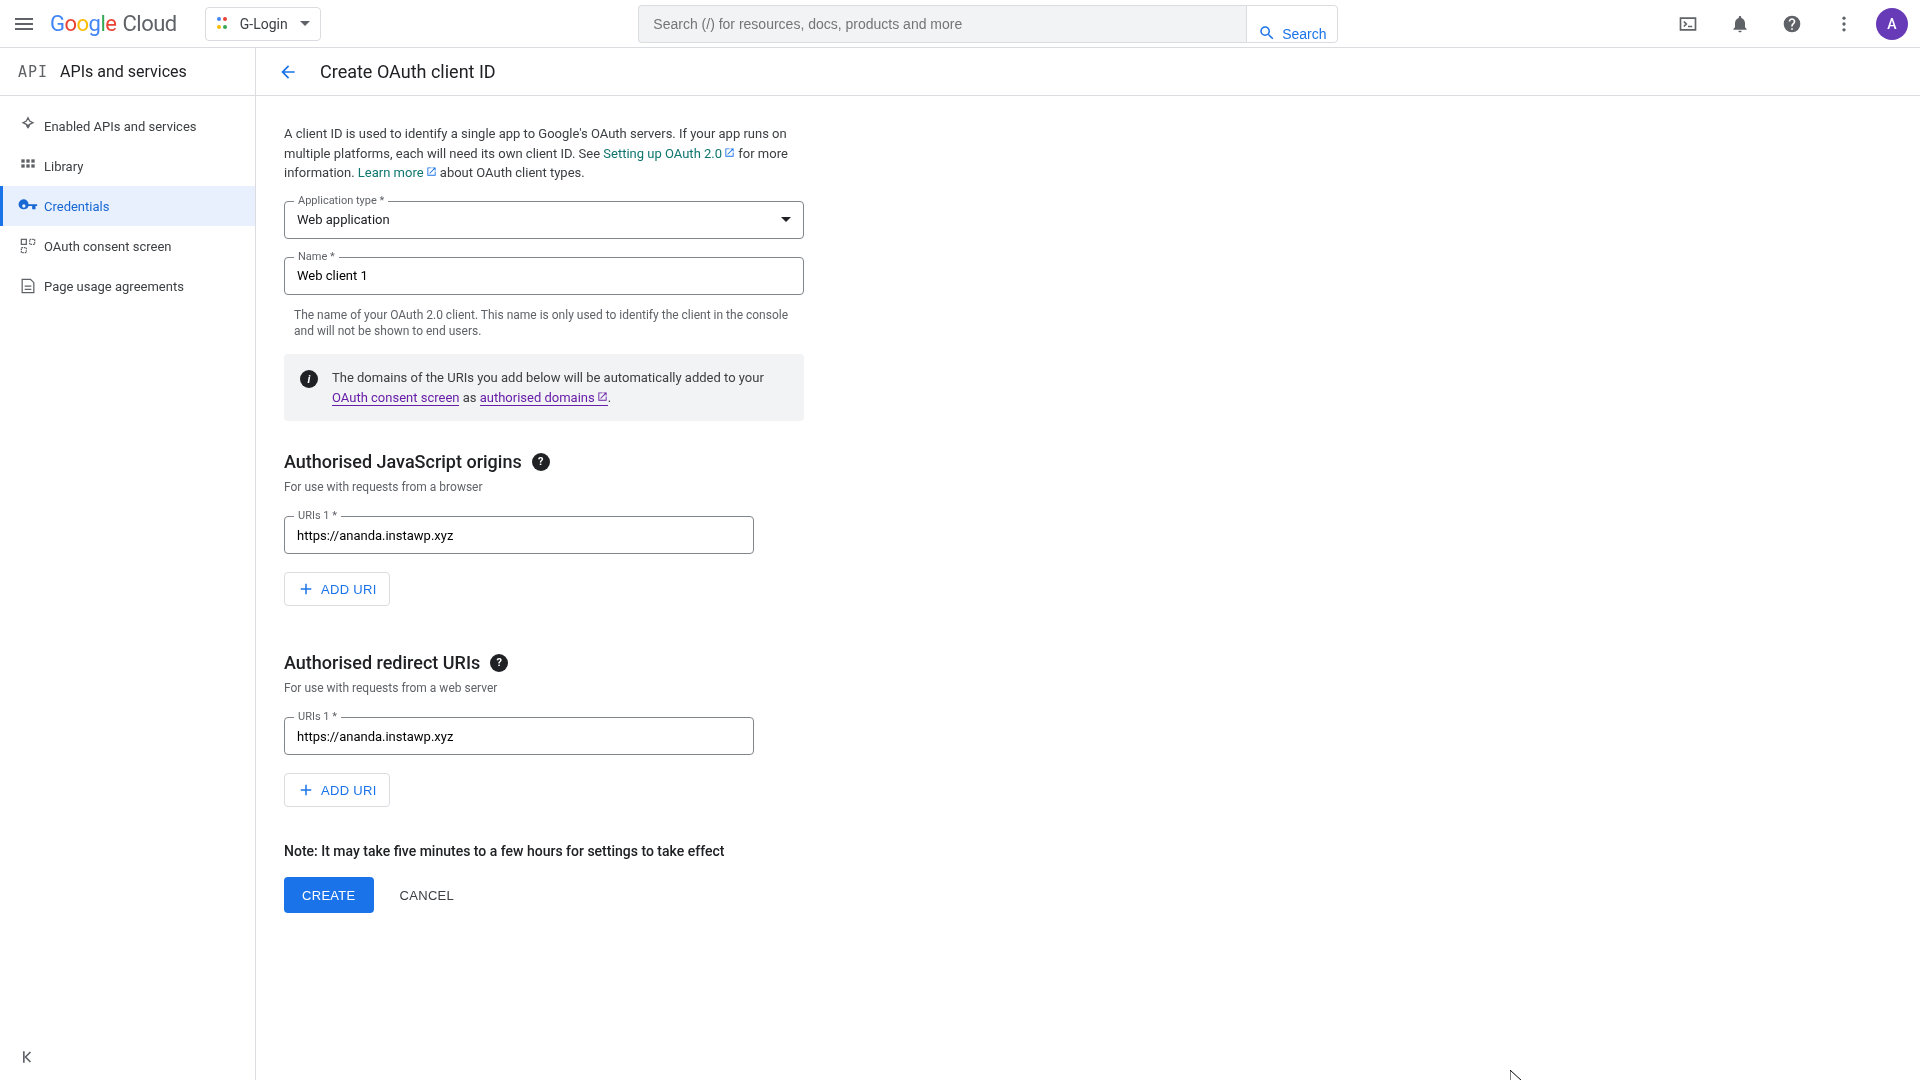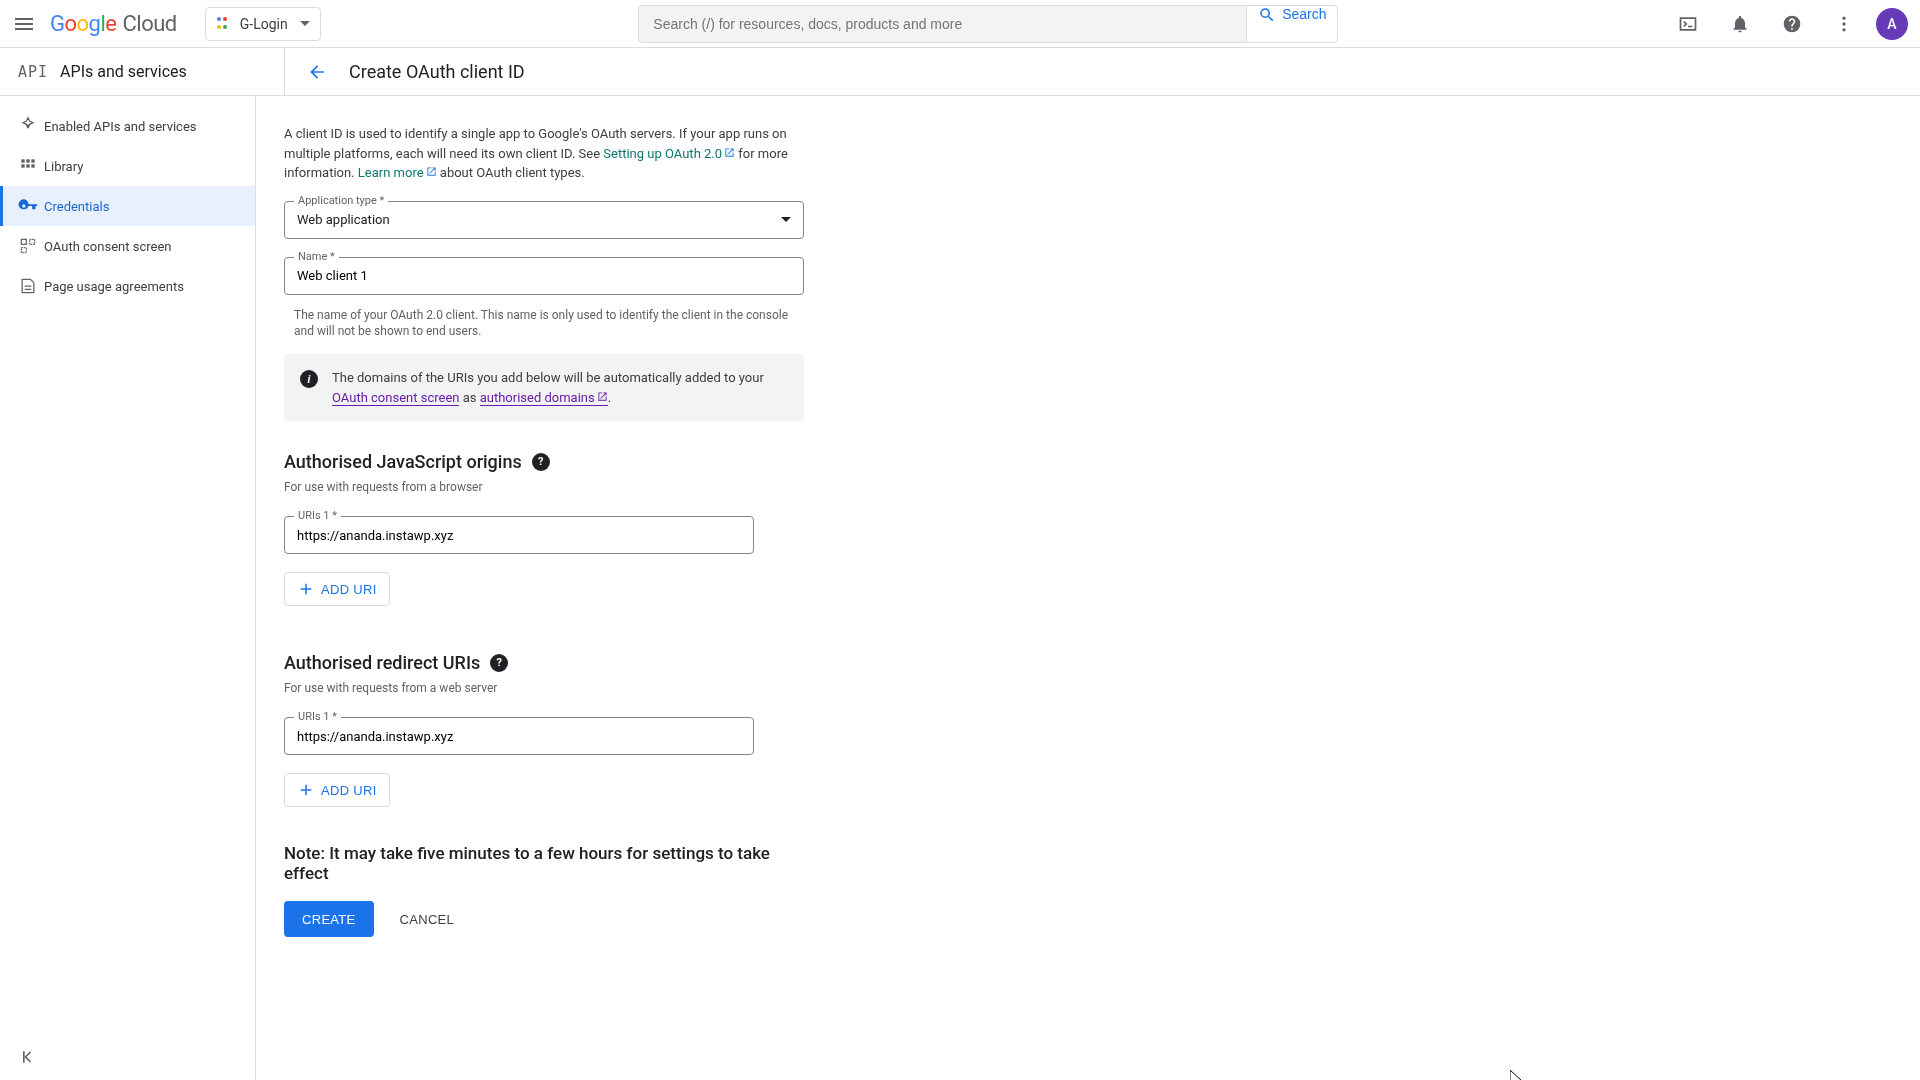--- a/index.html
+++ b/index.html
@@ -17,31 +17,31 @@
 .proj-picker .dots span{width:4px;height:4px;border-radius:50%;margin:1px;}
 .proj-picker .dots span:nth-child(1){background:#4285F4}
 .proj-picker .dots span:nth-child(2){background:#EA4335}
 .proj-picker .dots span:nth-child(3){background:#FBBC05}
 .proj-picker .dots span:nth-child(4){background:#34A853}
 .proj-name{font-size:14px; color:#3c4043;}
 .caret-down{width:0;height:0;border-left:5px solid transparent;border-right:5px solid transparent;border-top:5px solid #5f6368;margin-left:4px;}
 
 .searchbox { margin-left:auto; margin-right:auto; display:flex; width:700px; height:38px; }
 .searchbox input { flex:1; background:#f1f3f4; border:1px solid #dadce0; border-right:none; border-radius:4px 0 0 4px; padding:0 14px; font-size:14px; color:#4c1d95; outline:none;}
-.searchbox button { width:92px; background:#fff; border:1px solid #dadce0; border-radius:0 4px 4px 0; display:flex; align-items:flex-start; justify-content:center; gap:6px; cursor:pointer; color:#1a73e8; font-size:14px; font-weight:500;}
+.searchbox button { width:92px; background:#fff; border:1px solid #dadce0; border-radius:0 4px 4px 0; display:flex; align-items:flex-end; justify-content:center; gap:6px; cursor:pointer; color:#1a73e8; font-size:14px; font-weight:500;}
 .searchbox svg{width:18px;height:18px;fill:#1a73e8;}
 
 .top-icons{display:flex; align-items:center; gap:12px; margin-left:12px;}
 .top-icons .icon{width:40px;height:40px;border-radius:50%;display:flex;align-items:center;justify-content:center;cursor:pointer;}
 .top-icons svg{width:20px;height:20px;fill:#5f6368;}
 .avatar{width:32px;height:32px;border-radius:50%;background:#673ab7;color:#fff;display:flex;align-items:center;justify-content:center;font-size:14px;font-weight:500;}
 
 
 .titlebar{height:48px;border-bottom:1px solid #dadce0;display:flex;align-items:center;}
-.sidebar-header{width:285px;height:100%;display:flex;align-items:center;gap:12px;padding-left:18px;border-right:1px solid #dadce0;}
+.sidebar-header{width:256px;height:100%;display:flex;align-items:center;gap:12px;padding-left:18px;border-right:1px solid #dadce0;}
 .api-label{font-family:monospace;font-size:15px;color:#5f6368;letter-spacing:1px;}
 .section-title{font-size:16px;color:#202124;}
 .page-header{display:flex;align-items:center;gap:20px;padding-left:20px;}
 .back-arrow{width:24px;height:24px;display:flex;align-items:center;justify-content:center;cursor:pointer;}
 .back-arrow svg{width:20px;height:20px;fill:#1a73e8;}
 .page-title{font-size:18px;color:#202124;}
 
 
 .body{display:flex;height:calc(1080px - 96px);}
 .sidebar{width:256px;border-right:1px solid #dadce0;padding-top:10px;position:relative;}
@@ -74,21 +74,21 @@
 
 .sect-head{display:flex;align-items:center;gap:10px;margin-bottom:8px;}
 .sect-head h2{font-size:18px;font-weight:500;color:#202124;}
 .help-icon{width:18px;height:18px;border-radius:50%;background:#202124;color:#fff;display:flex;align-items:center;justify-content:center;font-size:11px;font-weight:700;cursor:pointer;}
 .sect-sub{font-size:12px;color:#5f6368;margin-bottom:22px;}
 
 .uri-field{width:470px;}
 .add-uri{display:inline-flex;align-items:center;gap:6px;border:1px solid #dadce0;border-radius:4px;height:34px;padding:0 12px;color:#1a73e8;font-size:13px;font-weight:500;letter-spacing:0.3px;background:#fff;cursor:pointer;margin-bottom:46px;}
 .add-uri svg{width:18px;height:18px;fill:#1a73e8;}
 
-.note{font-size:17px;font-weight:500;color:#202124;margin-bottom:18px;margin-top:8px;}
+.note{font-size:14px;font-weight:500;color:#202124;margin-bottom:18px;margin-top:8px;}
 .actions{display:flex;gap:16px;}
 .btn-primary{background:#1a73e8;color:#fff;border:none;height:36px;padding:0 18px;border-radius:4px;font-size:13px;font-weight:500;letter-spacing:0.3px;cursor:pointer;}
 .btn-flat{background:none;border:none;color:#3c4043;font-size:13px;font-weight:500;letter-spacing:0.3px;height:36px;padding:0 10px;cursor:pointer;}
 
 
 .cursor{position:fixed;left:1510px;top:1070px;pointer-events:none;}
 .cursor svg{width:16px;height:20px;}
 </style>
 </head>
 <body>

